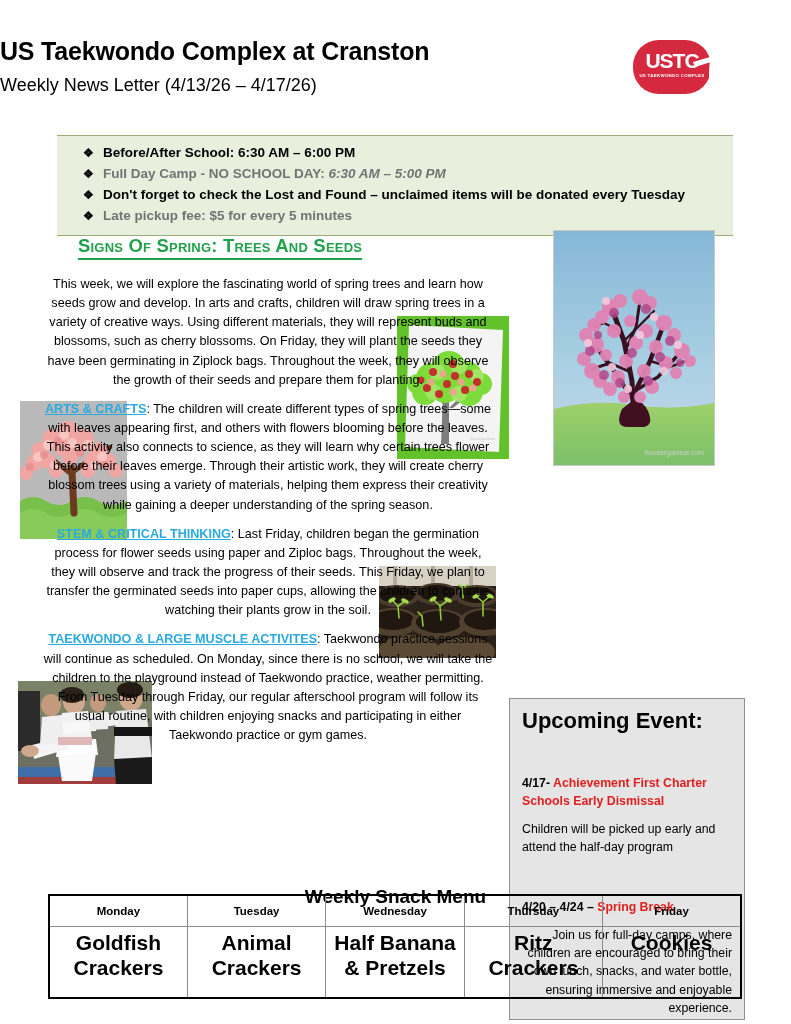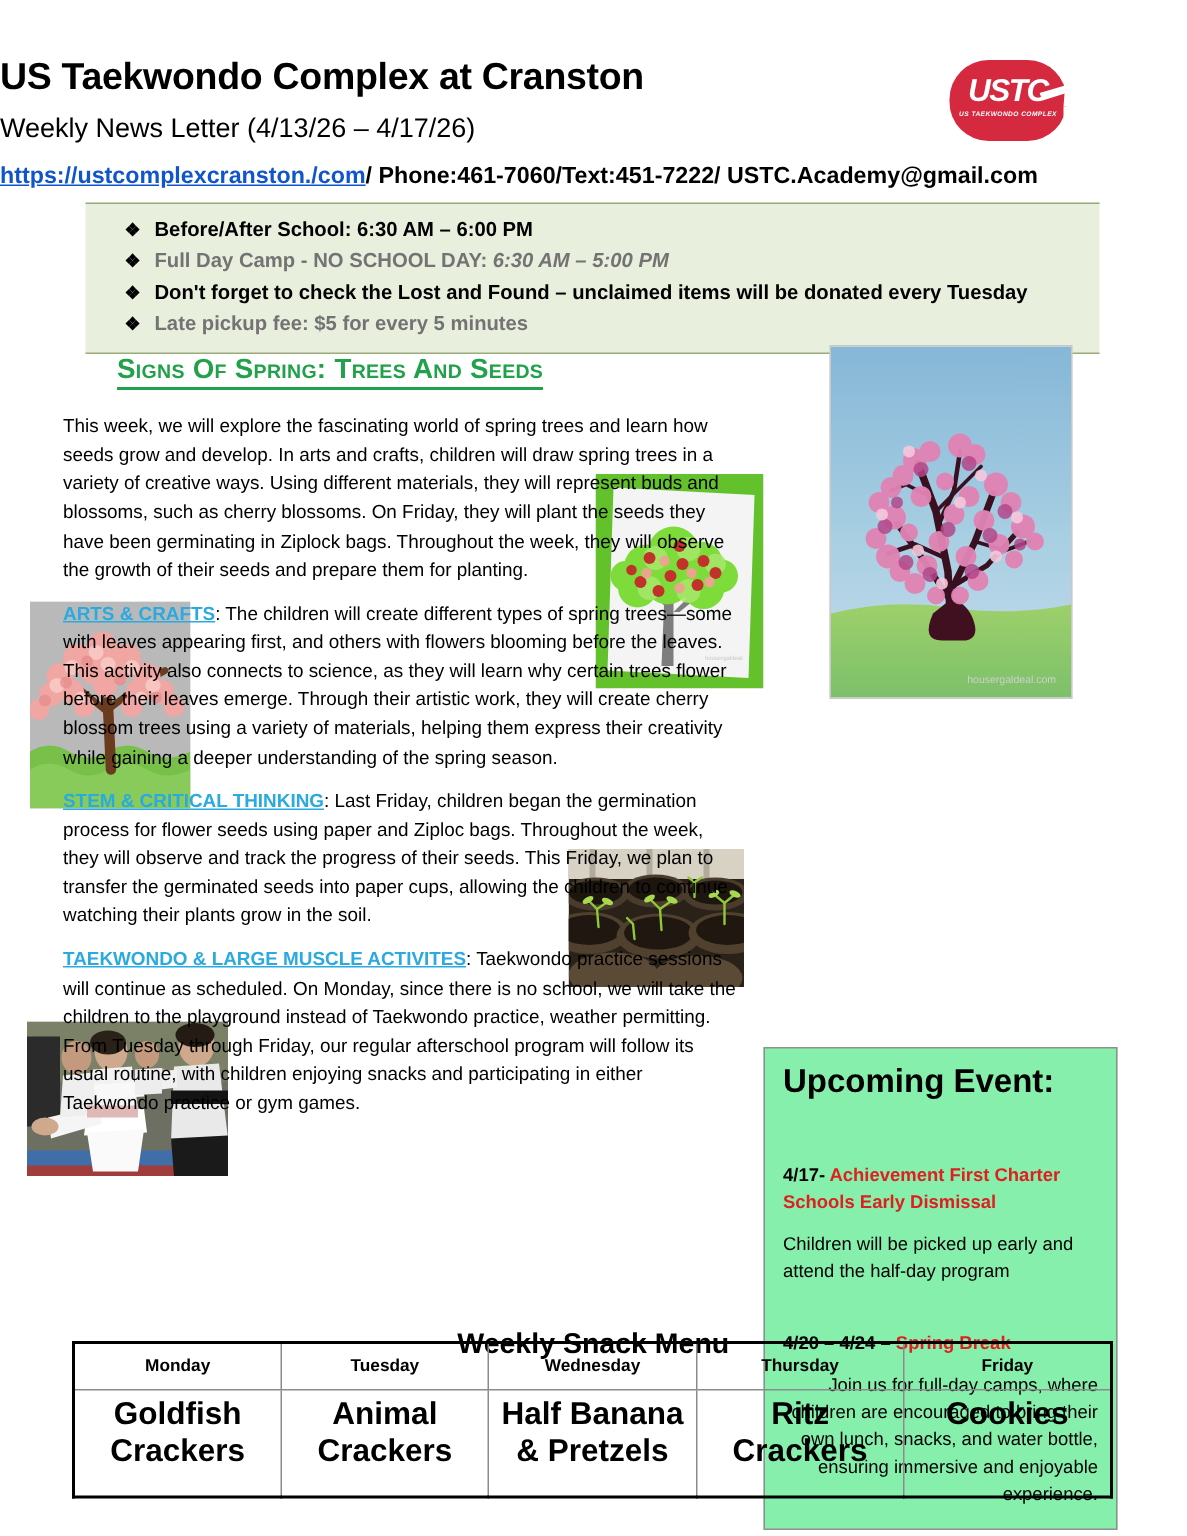--- a/index.html
+++ b/index.html
@@ -60,21 +60,20 @@
     width: 96px;
     height: 58px;
   }
   .logo-badge {
     position: absolute;
     left: 0; top: 2px;
     width: 78px;
     height: 54px;
     background: #d5293f;
     border-radius: 26px;
-    font-style: italic;
   }
   .logo-badge .ustc {
     position: absolute;
     left: 0; right: 0;
     top: 9px;
     text-align: center;
     color: #ffffff;
     font-size: 21px;
     font-weight: bold;
     letter-spacing: -1px;
@@ -148,21 +147,21 @@
     padding-bottom: 1px;
   }
 
   .textcol {
     position: absolute;
     left: 42px;
     top: 50px;
     width: 452px;
     font-size: 12.6px;
     line-height: 1.52;
-    text-align: left;
+    text-align: center;
   }
   .para { margin: 0 0 10px 0; }
   .lbl {
     font-weight: bold;
     color: #2aaae0;
     text-decoration: underline;
   }
 
   
   .img {
@@ -193,42 +192,42 @@
     left: 18px; top: 456px; width: 134px; height: 103px;
   }
 
   
   .event-box {
     position: absolute;
     left: 509px;
     top: 473px;
     width: 236px;
     height: 322px;
-    background: #86efac;
+    background: #e5e5e5;
     border: 1px solid #8f8f8f;
     box-sizing: border-box;
     padding: 10px 12px;
   }
   .event-title {
     font-size: 22px;
     font-weight: bold;
     line-height: 1.1;
     margin-bottom: 42px;
   }
   .event-date-line {
     font-size: 12.3px;
     font-weight: bold;
     line-height: 1.45;
     margin-bottom: 9px;
   }
   .event-date-line .red { color: #e02020; }
   .event-desc {
     font-size: 12.3px;
     line-height: 1.48;
-    margin-bottom: 31px;
+    margin-bottom: 43px;
   }
   .event-desc.last { margin-bottom: 0; text-align: right; }
 
   
   .snack-title {
     position: absolute;
     left: 0; right: 0;
     top: 838px;
     text-align: center;
     font-size: 19px;
@@ -264,23 +263,20 @@
   }
 </style>
 </head>
 <body>
 
 <div class="page">
 
   <div class="header">
     <div class="org-title">US Taekwondo Complex at Cranston</div>
     <div class="sub-title">Weekly News Letter (4/13/26 – 4/17/26)</div>
-    <div class="contact-line">
-      <span class="url">https://ustcomplexcranston./com</span><span>/ Phone:461-7060/Text:451-7222/ USTC.Academy@gmail.com</span>
-    </div>
   </div>
 
   <div class="logo">
     <div class="logo-badge">
       <div class="ustc">USTC</div>
       <div class="tagline">US TAEKWONDO COMPLEX</div>
     </div>
     <svg class="logo-figure" viewBox="0 0 34 56">
       <g fill="#ffffff">
         <circle cx="21" cy="9" r="5"></circle>

